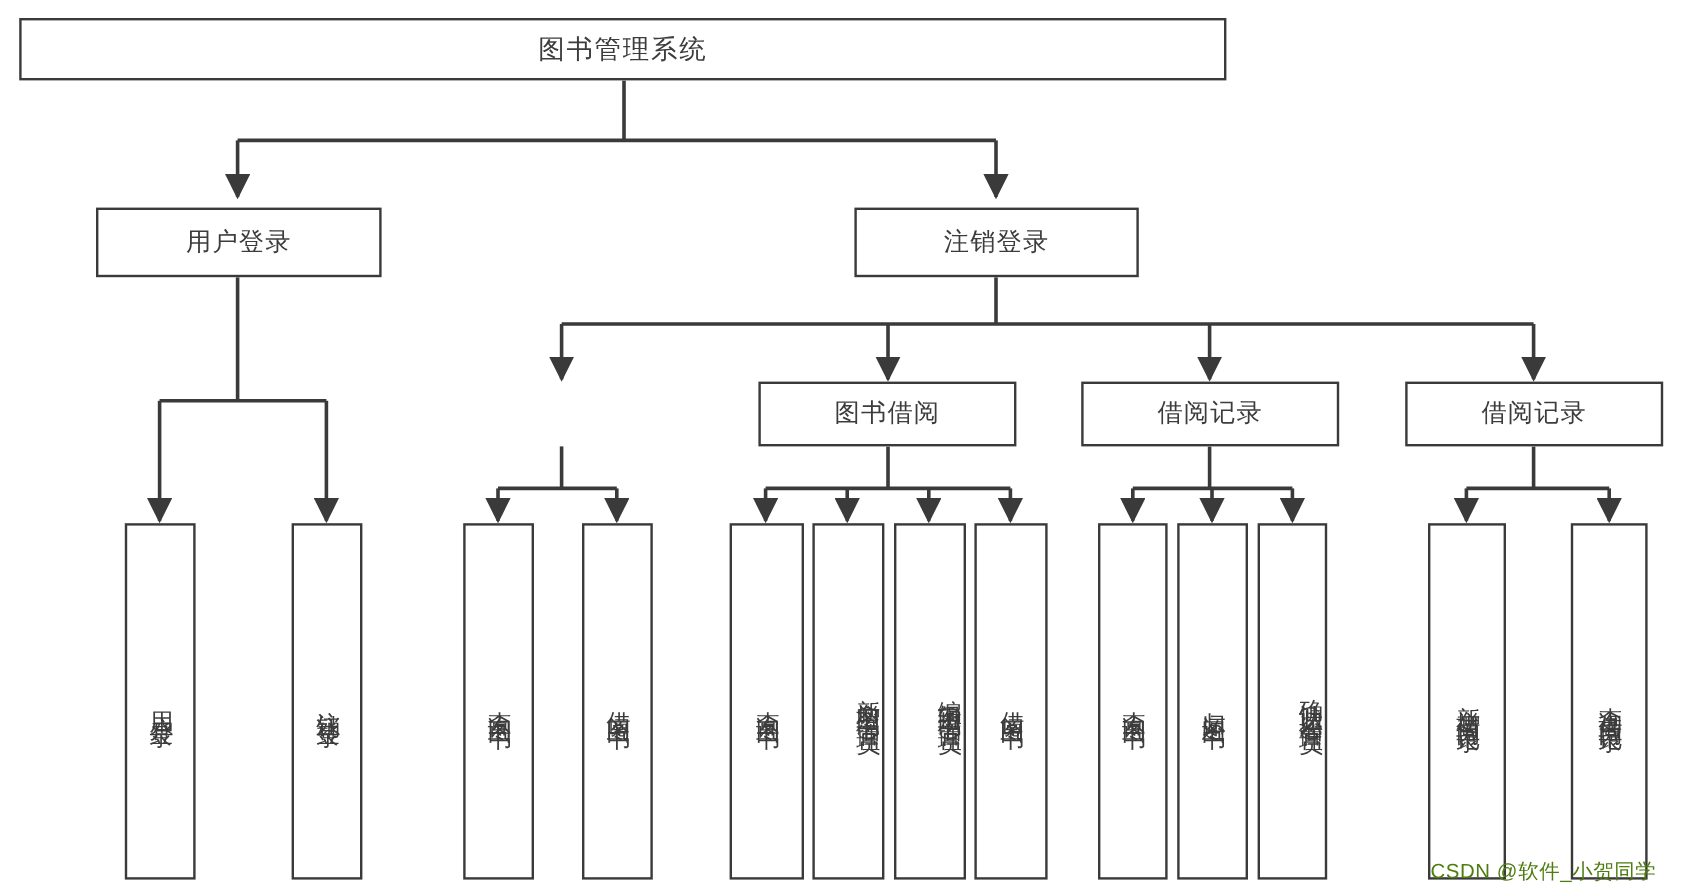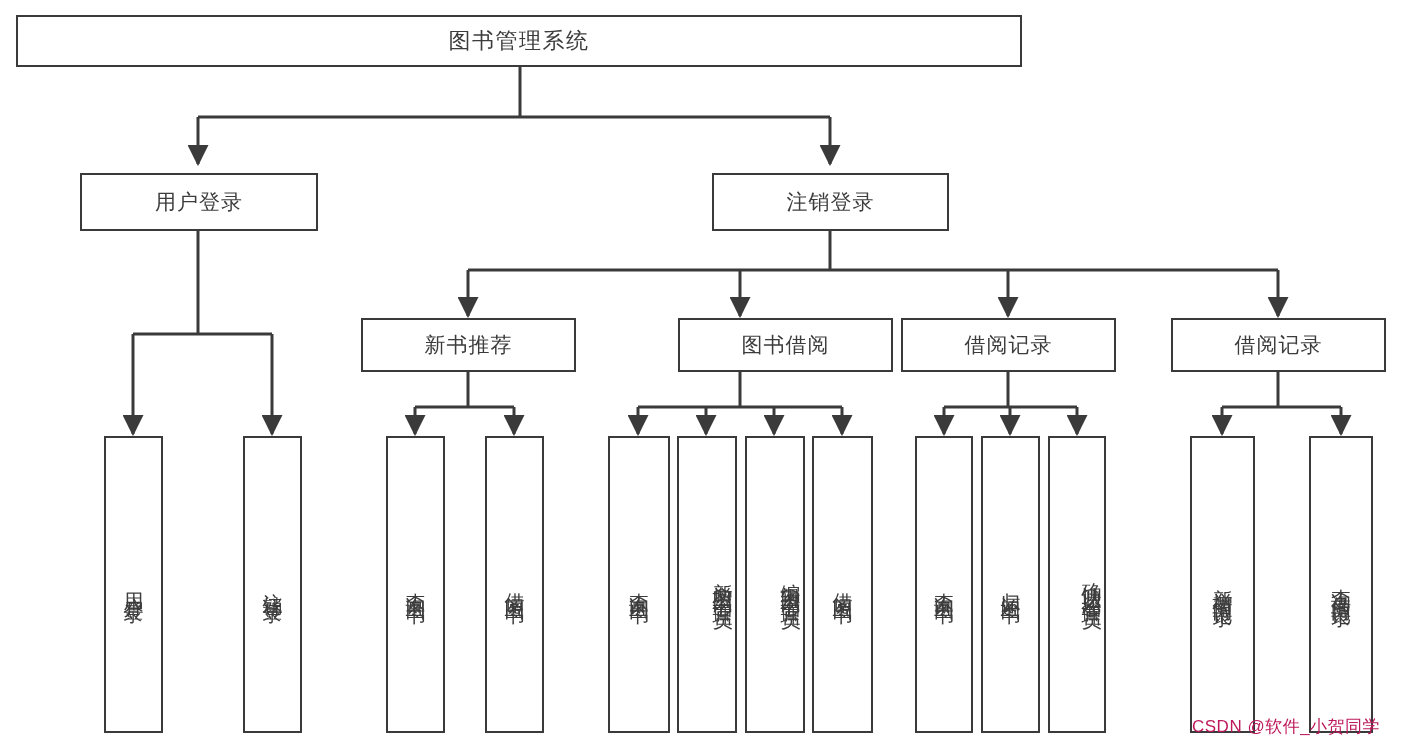--- a/index.html
+++ b/index.html
@@ -57,21 +57,21 @@
     justify-content: center;
   }
   .node.vert.tall-text {
     align-items: flex-start;
   }
   .node.vert.mid-text {
     align-items: center;
   }
   .watermark {
     position: absolute;
-    color: #be185d;
+    color: #4d7c0f;
     font-size: 17px;
     letter-spacing: 0.5px;
     white-space: nowrap;
   }
 </style>
 </head>
 <body>
 
 <div id="canvas">
 
@@ -124,23 +124,22 @@
       <path d="M 1341 407 L 1341 434" marker-end="url(#arrow)"></path>
     </g>
   </svg>
 
   <div class="node root horiz" style="left:16px; top:15px; width:1006px; height:52px;">图书管理系统</div>
 
   <div class="node horiz" style="left:80px; top:173px; width:238px; height:58px;">用户登录</div>
 
   <div class="node horiz" style="left:712px; top:173px; width:237px; height:58px;">注销登录</div>
 
-  <div class="node horiz" style="left:361px; top:318px; width:215px; height:54px;">新书推荐</div>
 
-  <div class="node horiz" style="left:632px; top:318px; width:215px; height:54px;margin-left:46px;">图书借阅</div>
+  <div class="node horiz" style="left:632px; top:318px; width:215px; height:54px;">图书借阅</div>
 
   <div class="node horiz" style="left:901px; top:318px; width:215px; height:54px;">借阅记录</div>
 
   <div class="node horiz" style="left:1171px; top:318px; width:215px; height:54px;">借阅记录</div>
 
   <div class="node vert mid-text" style="left:104px; top:436px; width:59px; height:297px;">用户登录</div>
 
   <div class="node vert mid-text" style="left:243px; top:436px; width:59px; height:297px;">注销登录</div>
 
   <div class="node vert mid-text" style="left:386px; top:436px; width:59px; height:297px;">查询图书</div>

